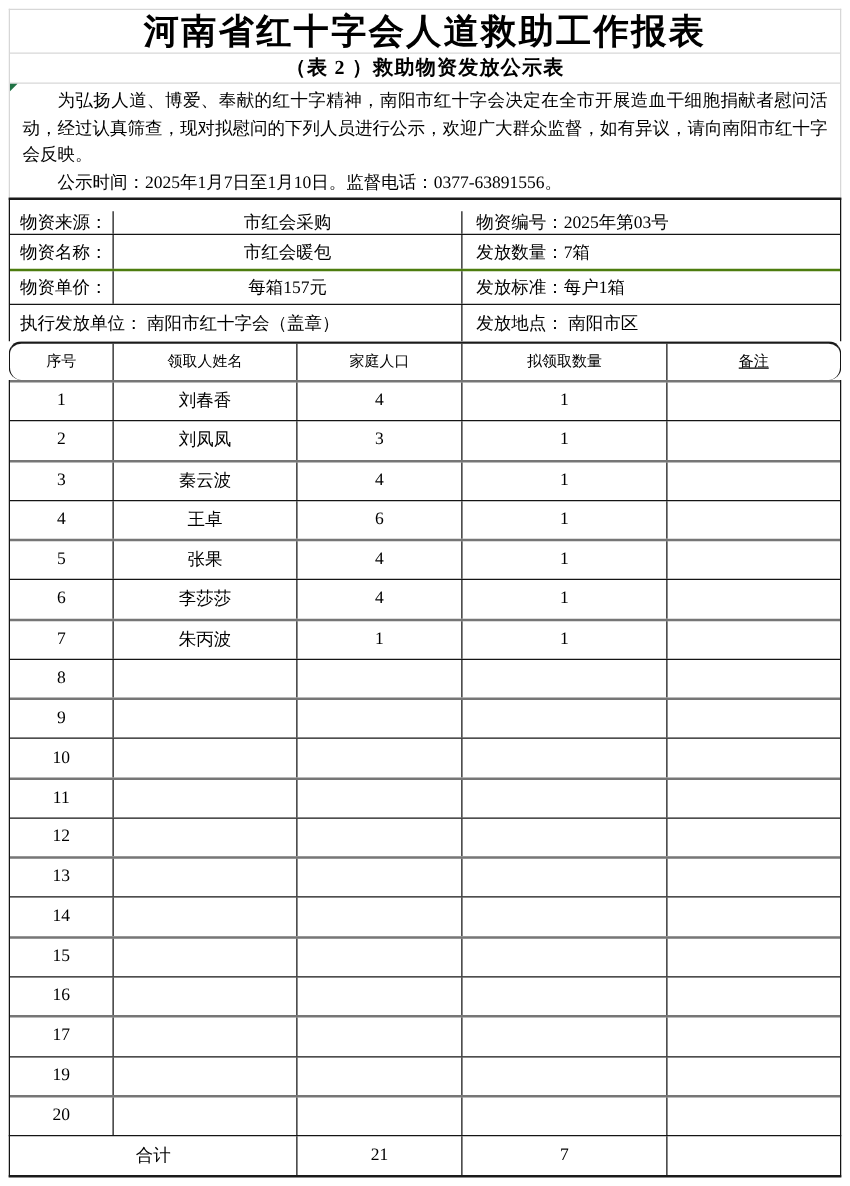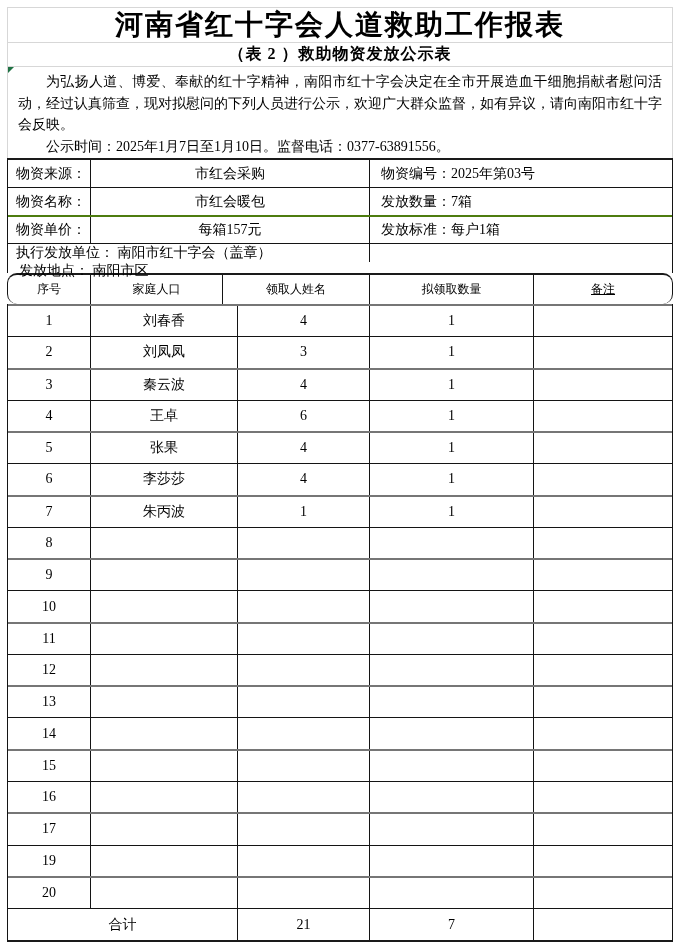--- a/index.html
+++ b/index.html
@@ -34,24 +34,24 @@
   }
 
   
   .dark { border-left: 1px solid #141414; border-right: 1px solid #141414; }
   .row { display: flex; align-items: stretch; }
   .cell { display: flex; align-items: center; }
   .v { border-right: 1px solid #141414; }
   .ctr { justify-content: center; text-align: center; }
 
   .info-section { border-top: 2px solid #1a1a1a; font-size: 14px; }
-  .info-row1 { height: 27px; }
+  .info-row1 { height: 27px; align-items: flex-end; }
   .info-row2 { height: 28px; border-top: 1px solid #141414; }
   .info-row3 { height: 28px; border-top: 2px solid #4d7c0f; }
-  .info-row4 { height: 30px; border-top: 1px solid #141414; flex-direction: column; }
+  .info-row4 { height: 30px; border-top: 1px solid #141414; }
   .ic-label { width: 83px; padding-left: 8px; }
   .ic-value { width: 279px; }
   .ic-right { flex: 1; padding-left: 11px; }
   .ic-exec  { width: 362px; padding-left: 8px; }
 
   .header-row { height: 31px; border-top: 2px solid #1a1a1a; font-size: 12px; border-radius: 10px; }
   .c1 { width: 83px; }  .c2 { width: 147px; } .c3 { width: 132px; }
   .c4 { width: 164px; } .c5 { flex: 1; text-decoration: underline; }
 
   .data-body { height: 604px; display: flex; flex-direction: column; font-size: 14px; }
@@ -97,22 +97,22 @@
       <div class="cell ic-right">发放标准：每户1箱</div>
     </div>
     <div class="row info-row4">
       <div class="cell v ic-exec">执行发放单位： 南阳市红十字会（盖章）</div>
       <div class="cell ic-right">发放地点： 南阳市区</div>
     </div>
   </div>
 
   <div class="dark row header-row">
     <div class="cell v ctr c1">序号</div>
+    <div class="cell v ctr c2">领取人姓名</div>
     <div class="cell v ctr c3">家庭人口</div>
-    <div class="cell v ctr c2">领取人姓名</div>
     <div class="cell v ctr c4">拟领取数量</div>
     <div class="cell ctr c5">备注</div>
   </div>
 
   <div class="dark data-body">
       <div class="row">
         <div class="cell ctr c1 v">1</div>
         <div class="cell ctr c2 v">刘春香</div>
         <div class="cell ctr c3 v">4</div>
         <div class="cell ctr c4 v">1</div>

